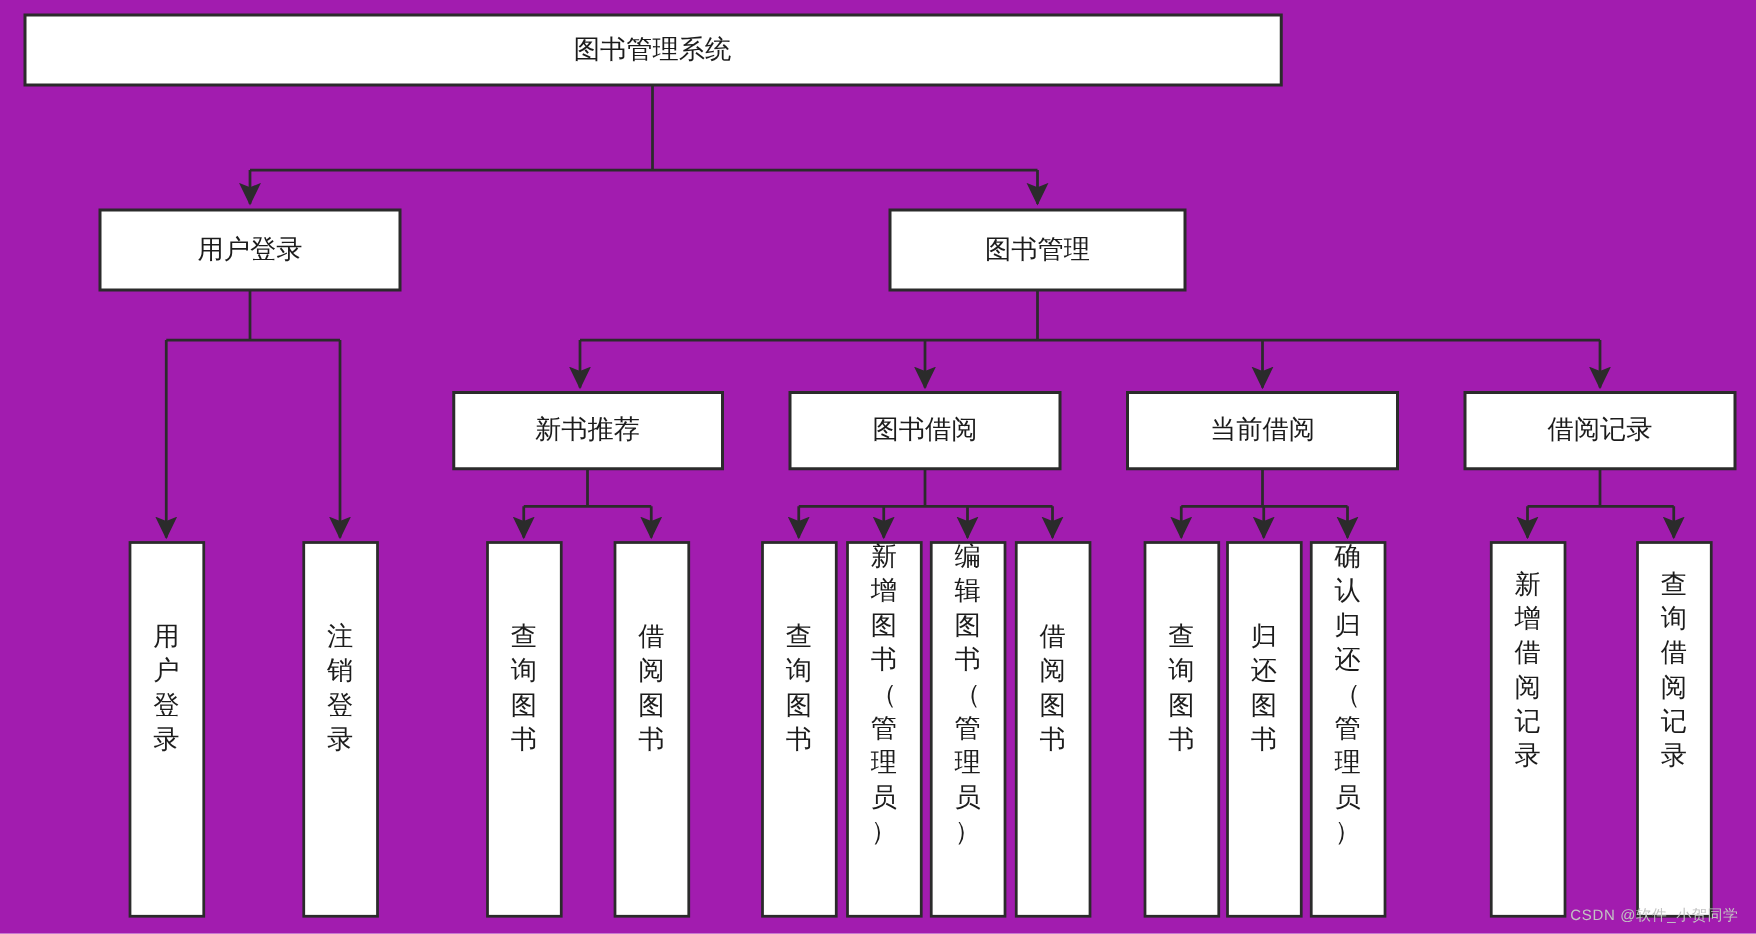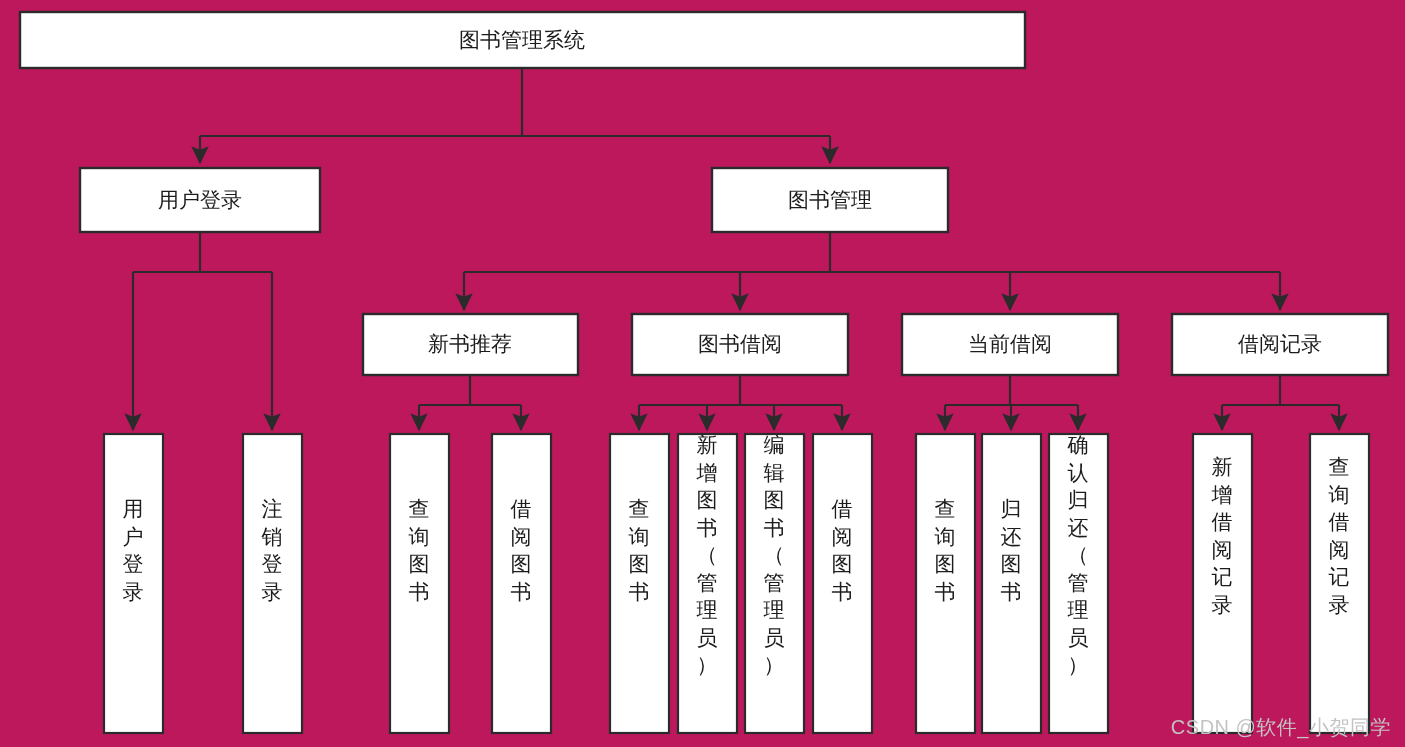--- a/index.html
+++ b/index.html
@@ -7,21 +7,21 @@
     padding: 0;
     background: #ffffff;
   }
   body {
     font-family: "Liberation Sans", "DejaVu Sans", sans-serif;
   }
   #diagram-root {
     position: relative;
     width: 1405px;
     height: 747px;
-    background: #be185d;
+    background: #a21caf;
     overflow: hidden;
     text-align: center;
   }
   svg#flow-svg {
     position: absolute;
     left: 0;
     top: 0;
     width: 1405px;
     height: 747px;
     display: block;
@@ -52,21 +52,21 @@
     font-family: "Liberation Sans", "DejaVu Sans", sans-serif;
     font-size: 21px;
     fill: #1c1c1c;
     text-anchor: middle;
   }
   .watermark {
     position: absolute;
     right: 14px;
     bottom: 6px;
     font-family: "Liberation Sans", "DejaVu Sans", sans-serif;
-    font-size: 20px;
+    font-size: 12px;
     color: #c3c3c3;
     letter-spacing: 0.5px;
     white-space: nowrap;
     user-select: none;
   }
 </style>
 </head>
 <body>
 
 <div id="diagram-root">

